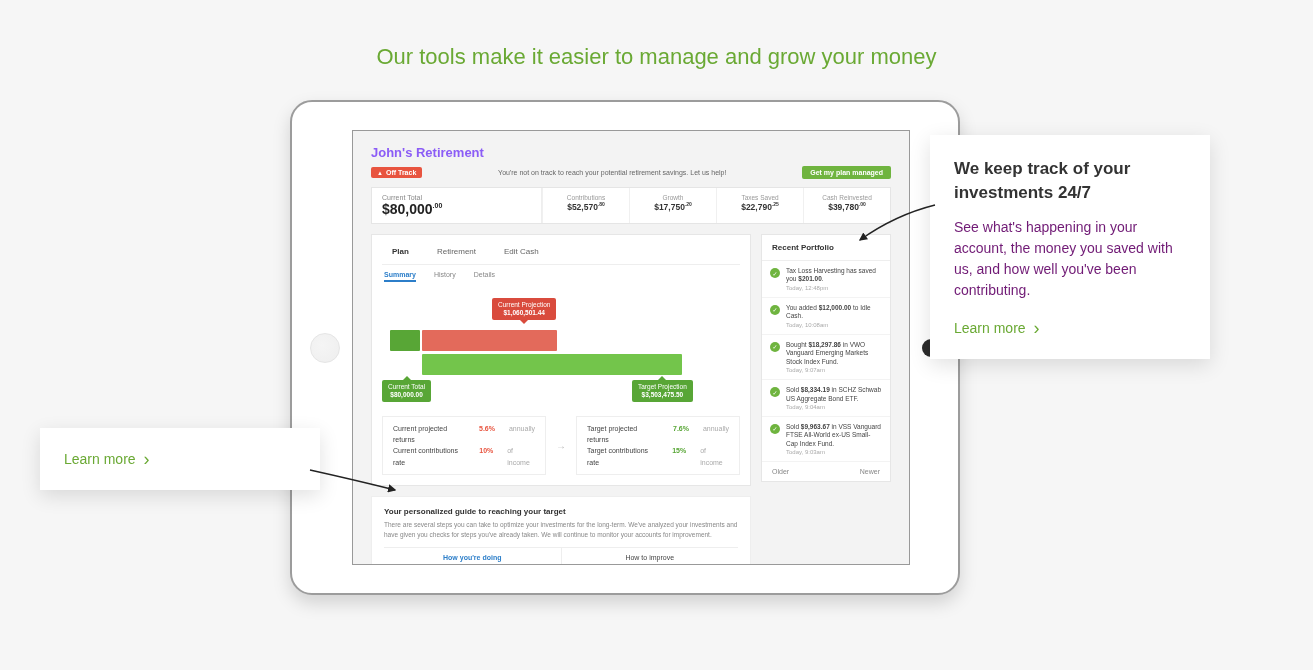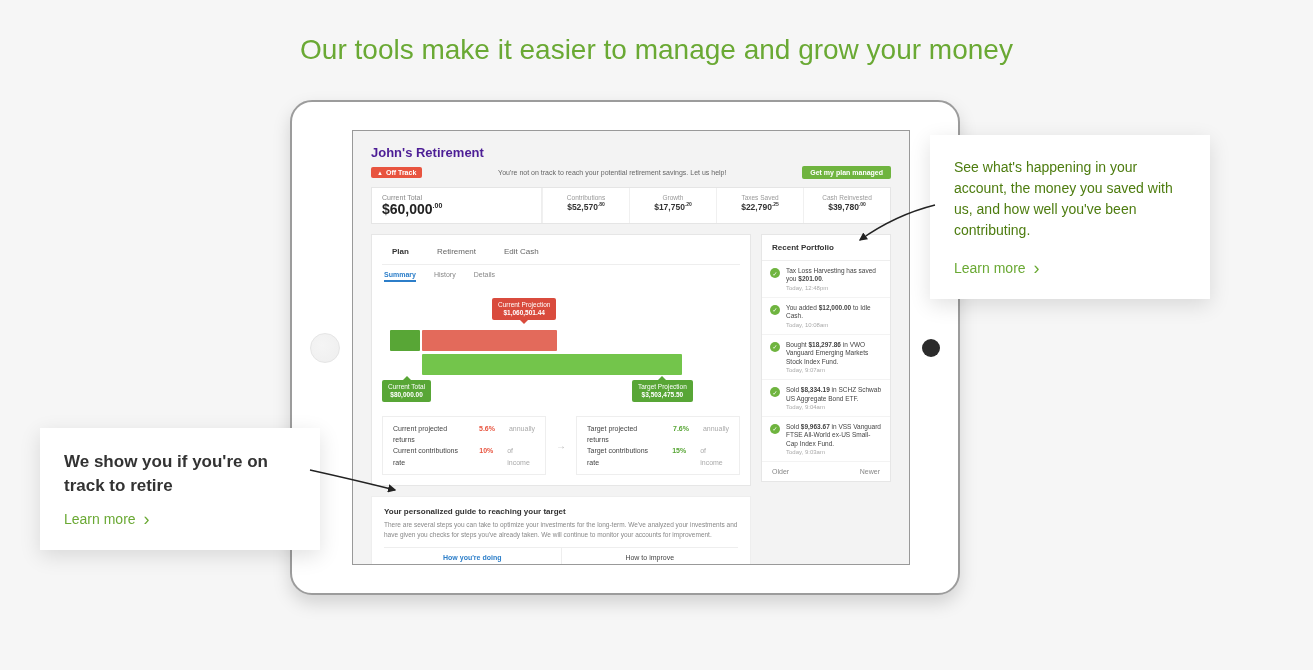--- a/index.html
+++ b/index.html
@@ -7,24 +7,24 @@
     width: 1313px;
     height: 670px;
     background: #f6f6f6;
     font-family: "Helvetica Neue", Arial, sans-serif;
     color: #333;
     position: relative;
     overflow: hidden;
   }
   .headline {
     text-align: center;
-    font-size: 28px;
+    font-size: 22px;
     font-weight: 400;
     color: #6aa934;
-    padding-top: 34px;
+    padding-top: 44px;
     padding-bottom: 30px;
   }
 
   
   .tablet {
     position: absolute;
     left: 290px;
     top: 100px;
     width: 670px;
     height: 495px;
@@ -57,21 +57,21 @@
     left: 60px; right: 48px; top: 28px; bottom: 28px;
     border: 1px solid #999;
     background: #f3f3f3;
     overflow: hidden;
   }
   .app {
     padding: 14px 18px 0 18px;
     font-size: 8px;
     color: #444;
   }
-  .plan-title { font-size: 13px; font-weight: 700; color: #4c1d95; margin-bottom: 6px; }
+  .plan-title { font-size: 13px; font-weight: 700; color: #8b5cf6; margin-bottom: 6px; }
   .top-row { display:flex; align-items:center; gap:8px; margin-bottom:8px;}
   .badge-off {
     background:#e8543f; color:#fff; font-size:7px; padding:2px 6px; border-radius:2px;
     display:inline-flex; align-items:center; gap:3px; font-weight:600;
   }
   .badge-off::before{content:"▲"; font-size:6px;}
   .warn-text{ color:#666; font-size:7px; flex:1; text-align:center;}
   .cta-green{
     background:#6fb43f; color:#fff; font-size:7px; padding:3px 8px; border-radius:2px; font-weight:600;
   }
@@ -145,21 +145,21 @@
 
   
   .callout{
     position:absolute; background:#fff; width:280px;
     box-shadow: 0 6px 20px rgba(0,0,0,0.12);
     padding: 22px 24px;
   }
   .callout.right{ left:930px; top:135px;}
   .callout.left{ left:40px; top:428px;}
   .callout .c-title{font-size:17px; font-weight:700; color:#333; line-height:1.4; margin-bottom:12px;}
-  .callout .c-body{font-size:14px; color:#4d7c0f; line-height:1.5; margin-bottom:18px;}
+  .callout .c-body{font-size:14px; color:#701a75; line-height:1.5; margin-bottom:18px;}
   .callout .c-link{font-size:14px; color:#6aa934; font-weight:500; display:inline-flex; align-items:center; gap:8px; cursor:pointer;}
   .callout .c-link::after{content:"›"; font-size:18px; line-height:1;}
 
   
   svg.arrow{position:absolute; overflow:visible; pointer-events:none;}
 </style>
 </head>
 <body>
 
 <h1 class="headline">Our tools make it easier to manage and grow your money</h1>
@@ -174,21 +174,21 @@
 
       <div class="top-row">
         <span class="badge-off">Off Track</span>
         <span class="warn-text">You're not on track to reach your potential retirement savings. Let us help!</span>
         <span class="cta-green">Get my plan managed</span>
       </div>
 
       <div class="stat-strip">
         <div class="stat-big">
           <div class="lbl">Current Total</div>
-          <div class="val"><span>$60,000</span><sup>.00</sup></div>
+          <div class="val"><span>$80,000</span><sup>.00</sup></div>
         </div>
         <div class="stat-col">
           <span class="lbl">Contributions</span>
           <span class="val"><span>$52,570</span><sup>.80</sup></span>
         </div>
         <div class="stat-col">
           <span class="lbl">Growth</span>
           <span class="val"><span>$17,750</span><sup>.20</sup></span>
         </div>
         <div class="stat-col">
@@ -304,26 +304,26 @@
             </div>
           </div>
         </div>
       </div>
 
     </div>
   </div>
 </div>
 
 <div class="callout right">
+  <div class="c-title">We keep track of your investments 24/7</div>
   <div class="c-body">See what's happening in your account, the money you saved with us, and how well you've been contributing.</div>
   <a class="c-link">Learn more</a>
 </div>
 
 <div class="callout left">
-  <div class="c-title">We show you if you're on track to retire</div>
   <a class="c-link">Learn more</a>
 </div>
 
 <svg class="arrow" style="left:855px; top:200px;" width="90" height="60">
   <defs>
       <marker id="ah1" markerWidth="6" markerHeight="6" refX="5" refY="3" orient="auto">
         <path d="M0,0 L6,3 L0,6 Z" fill="#222"></path>
       </marker>
     </defs>
   <path d="M80,5 Q40,15 5,40" stroke="#222" stroke-width="1.4" fill="none" marker-end="url(#ah1)"></path>

